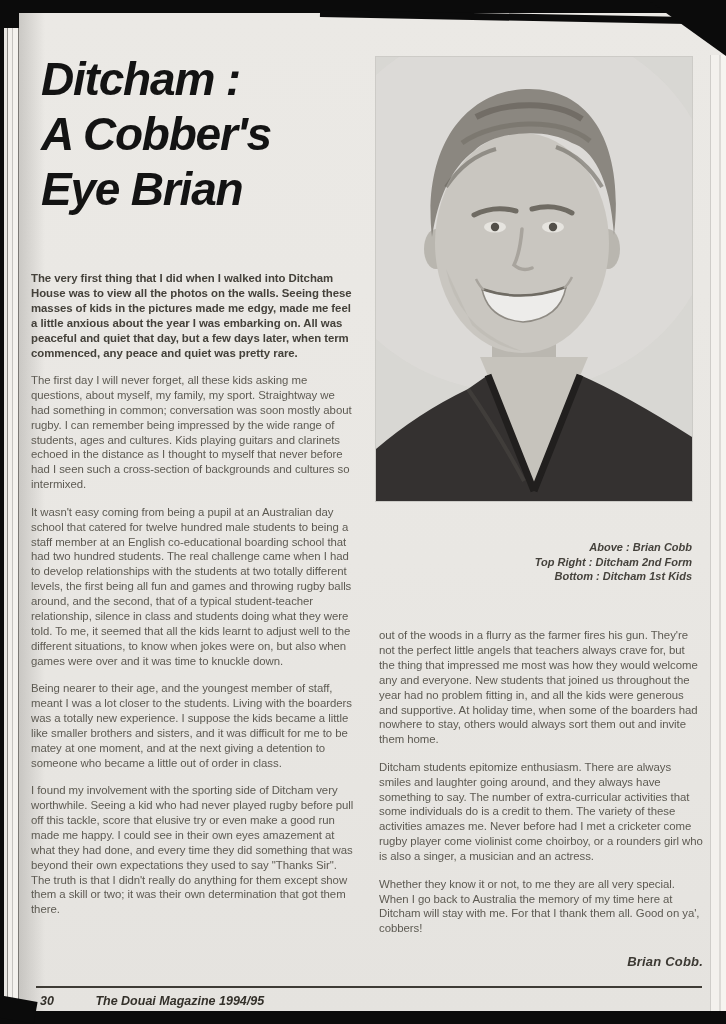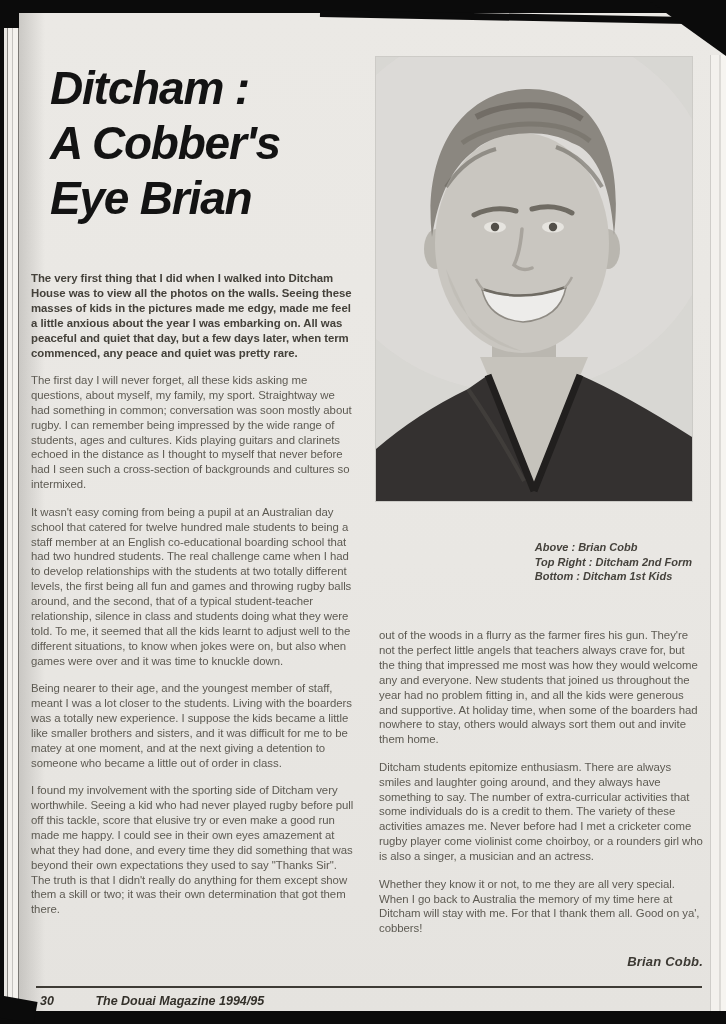--- a/index.html
+++ b/index.html
@@ -13,33 +13,33 @@
         background:linear-gradient(90deg,#0b0b0b 0 2px,#e8e6e2 2px 5px,#8f8d89 5px 6px,
         #f2f0ec 6px 10px,#c5c3bf 10px 11px,#f4f2ee 11px 16px,#7a7874 16px 17px);}
   .right-edge{position:absolute;right:0;top:55px;width:16px;height:956px;
         background:linear-gradient(90deg,#cfcdc9 0 1px,#f3f1ed 1px 9px,#dcdad6 9px 11px,#f6f4f0 11px 16px);}
   .corner-tr{position:absolute;top:0;right:0;width:0;height:0;
         border-top:56px solid #0b0b0b;border-left:78px solid transparent;}
   .top-sliver{position:absolute;top:10px;left:320px;width:420px;height:7px;background:#0b0b0b;
         transform:rotate(1.1deg);transform-origin:left center;}
   .corner-bl{position:absolute;left:-8px;bottom:4px;width:44px;height:22px;background:#0b0b0b;
         transform:rotate(10deg);}
-  .title{position:absolute;left:37px;top:48px;margin:13px;font-size:46px;line-height:55px;
+  .title{position:absolute;left:37px;top:48px;margin:4px;font-size:46px;line-height:55px;
         font-weight:bold;font-style:italic;letter-spacing:-1.2px;color:#131313;}
   .title span{display:block;}
   .col{position:absolute;width:325px;}
   .col-left{left:31px;top:271px;}
   .col-right{left:379px;top:628px;width:324px;}
   .col p{margin:0 0 12.5px;font-size:11.4px;line-height:14.9px;letter-spacing:-0.05px;
         color:#5d5a52;text-align:left;}
   .col p.lead{font-weight:600;color:#44413a;}
   .photo{position:absolute;left:376px;top:57px;width:316px;height:444px;background:#d8d7d3;
         box-shadow:0 0 0 1px rgba(150,148,144,0.35);}
   .photo svg{display:block;}
-  .caption{position:absolute;right:34px;top:540px;font-size:11px;line-height:14.5px;
+  .caption{position:absolute;right:34px;top:540px;text-align:right;font-size:11px;line-height:14.5px;
         font-weight:bold;font-style:italic;color:#45423c;margin-left:28px;}
   .signature{margin-top:18px;text-align:right;font-size:13px;font-weight:bold;font-style:italic;
         color:#3c3933;letter-spacing:0.2px;}
   .footer-rule{position:absolute;left:36px;top:986px;width:666px;height:2px;background:#3e3b35;}
   .footer{position:absolute;left:40px;top:994px;font-size:12.5px;font-weight:bold;font-style:italic;
         color:#33302a;}
   .footer .pn{display:inline-block;margin-right:38px;}
 </style>
 </head>
 <body>

